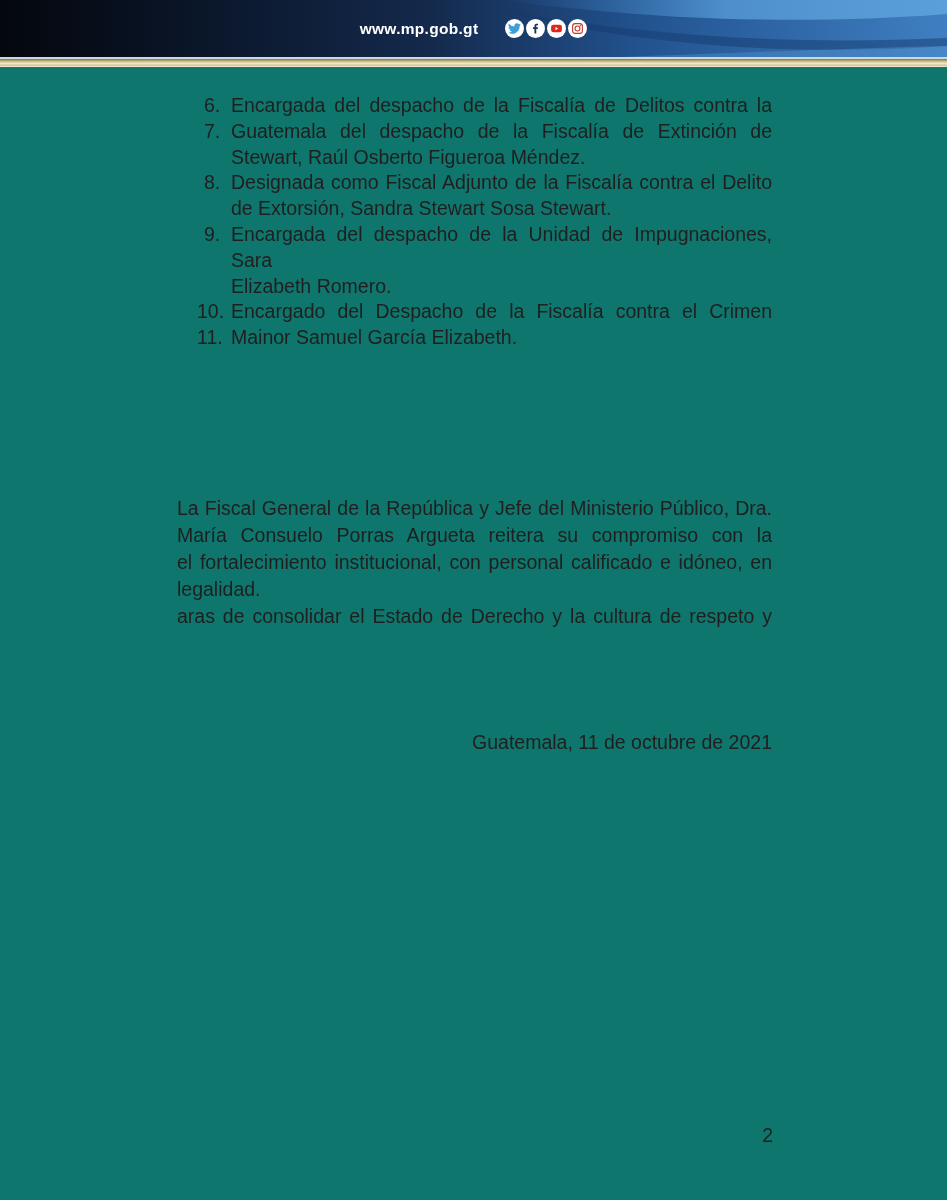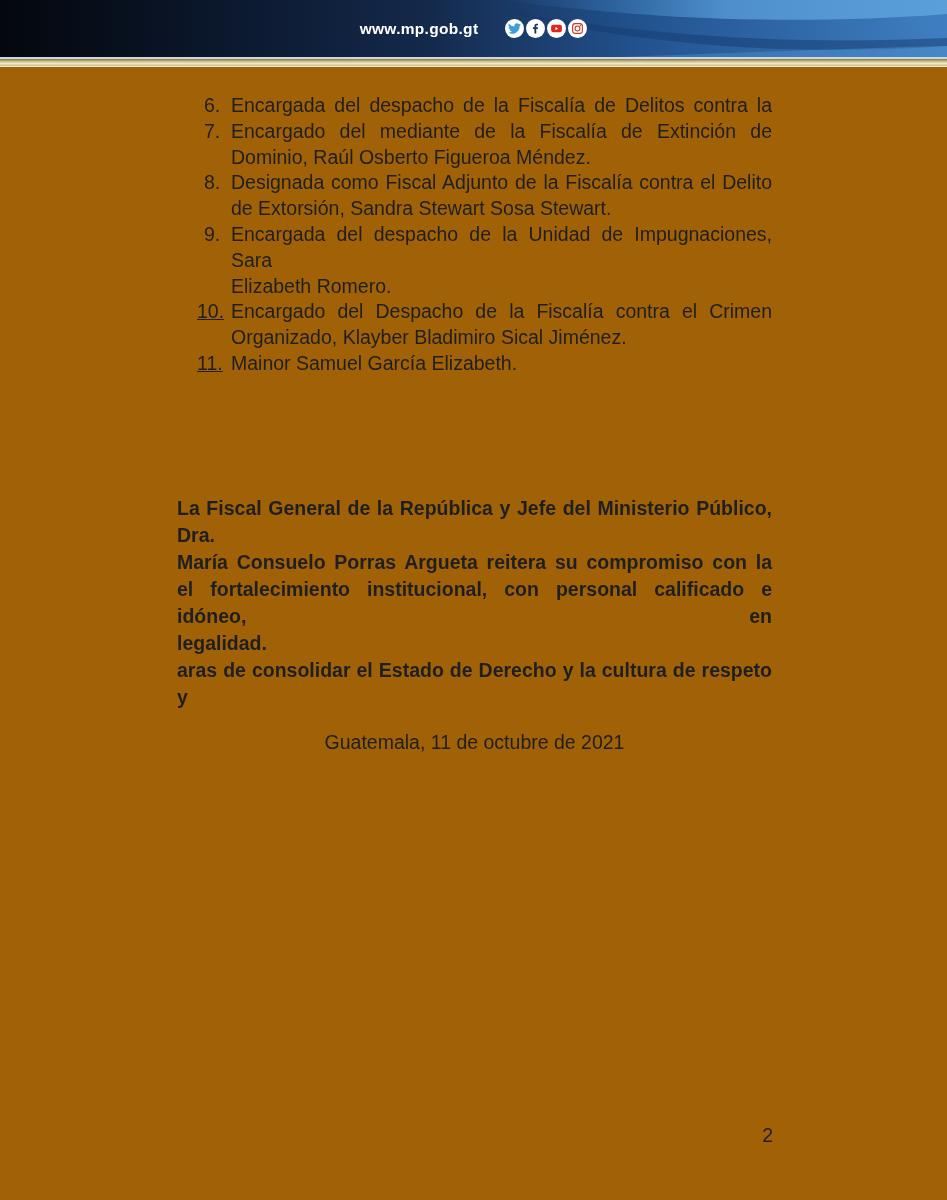--- a/index.html
+++ b/index.html
@@ -1,43 +1,43 @@
 <!DOCTYPE html>
 <html><head>
 <meta charset="utf-8">
 <style>
   html,body{margin:0;padding:0;background:#ffffff;}
   body{font-family:"Liberation Sans",sans-serif;color:#1f1f1f;}
-  .page{position:relative;width:947px;height:1200px;background:#a16207;overflow:hidden;}
+  .page{position:relative;width:947px;height:1200px;background:#0f766e;overflow:hidden;}
 
   
   .banner{position:absolute;top:0;left:0;width:947px;height:57px;}
   .banner svg.bg{position:absolute;top:0;left:0;display:block;}
   .banner-inner{position:absolute;inset:0;display:flex;align-items:center;justify-content:center;gap:27px;}
   .url{color:#ffffff;font-weight:bold;font-size:15.5px;letter-spacing:.3px;position:relative;}
   .icons{display:flex;gap:2px;align-items:center;position:relative;}
   .circ{width:19px;height:19px;border-radius:50%;background:#ffffff;display:flex;align-items:center;justify-content:center;}
   .circ svg{display:block;}
 
   
   .sep-light{position:absolute;top:57px;left:0;width:947px;height:2px;background:#ccd8e1;}
   .sep-gold{position:absolute;top:59px;left:0;width:947px;height:8px;
     background:linear-gradient(180deg,#857542 0%,#cbbd85 30%,#efe9cd 55%,#d3c590 80%,#f9f6e8 100%);}
 
   
   .applist{position:absolute;top:93px;left:177px;width:595px;margin:0;padding:0;list-style:none;
     font-size:19.5px;line-height:25.8px;}
   .item{position:relative;padding-left:54px;}
   .num{position:absolute;left:27px;top:0;}
-  .item.dbl .num{left:20px;text-decoration:underline;}
+  .item.dbl .num{left:20px;}
   .jl{text-align:justify;text-align-last:justify;text-justify:inter-word;}
 
-  .para{position:absolute;top:495px;left:177px;width:595px;font-size:19.5px;line-height:27px;font-weight:bold;}
+  .para{position:absolute;top:495px;left:177px;width:595px;font-size:19.5px;line-height:27px;}
 
-  .dateline{position:absolute;top:729px;left:177px;width:595px;text-align:center;
+  .dateline{position:absolute;top:729px;left:177px;width:595px;text-align:right;
     font-size:19.5px;line-height:27px;}
 
   .pagenum{position:absolute;top:1122px;left:177px;width:596px;text-align:right;
     font-size:19.5px;line-height:27px;}
 </style>
 </head>
 <body>
 
 <div class="page">
 
@@ -95,37 +95,36 @@
   <div class="sep-light"></div>
   <div class="sep-gold"></div>
 
   <ol class="applist">
     <li class="item">
       <span class="num">6.</span>
       <div class="ln jl">Encargada del despacho de la Fiscalía de Delitos contra la</div>
     </li>
     <li class="item">
       <span class="num">7.</span>
-      <div class="ln jl">Encargado del mediante de la Fiscalía de Extinción de</div>
-      <div class="ln">Dominio, Raúl Osberto Figueroa Méndez.</div>
+      <div class="ln jl">Guatemala del despacho de la Fiscalía de Extinción de</div>
+      <div class="ln">Stewart, Raúl Osberto Figueroa Méndez.</div>
     </li>
     <li class="item">
       <span class="num">8.</span>
       <div class="ln jl">Designada como Fiscal Adjunto de la Fiscalía contra el Delito</div>
       <div class="ln">de Extorsión, Sandra Stewart Sosa Stewart.</div>
     </li>
     <li class="item">
       <span class="num">9.</span>
       <div class="ln jl">Encargada del despacho de la Unidad de Impugnaciones, Sara</div>
       <div class="ln">Elizabeth Romero.</div>
     </li>
     <li class="item dbl">
       <span class="num">10.</span>
       <div class="ln jl">Encargado del Despacho de la Fiscalía contra el Crimen</div>
-      <div class="ln">Organizado, Klayber Bladimiro Sical Jiménez.</div>
     </li>
     <li class="item dbl">
       <span class="num">11.</span>
       <div class="ln">Mainor Samuel García Elizabeth.</div>
     </li>
   </ol>
 
   <div class="para">
     <div class="ln jl">La Fiscal General de la República y Jefe del Ministerio Público, Dra.</div>
     <div class="ln jl">María Consuelo Porras Argueta reitera su compromiso con la</div>

